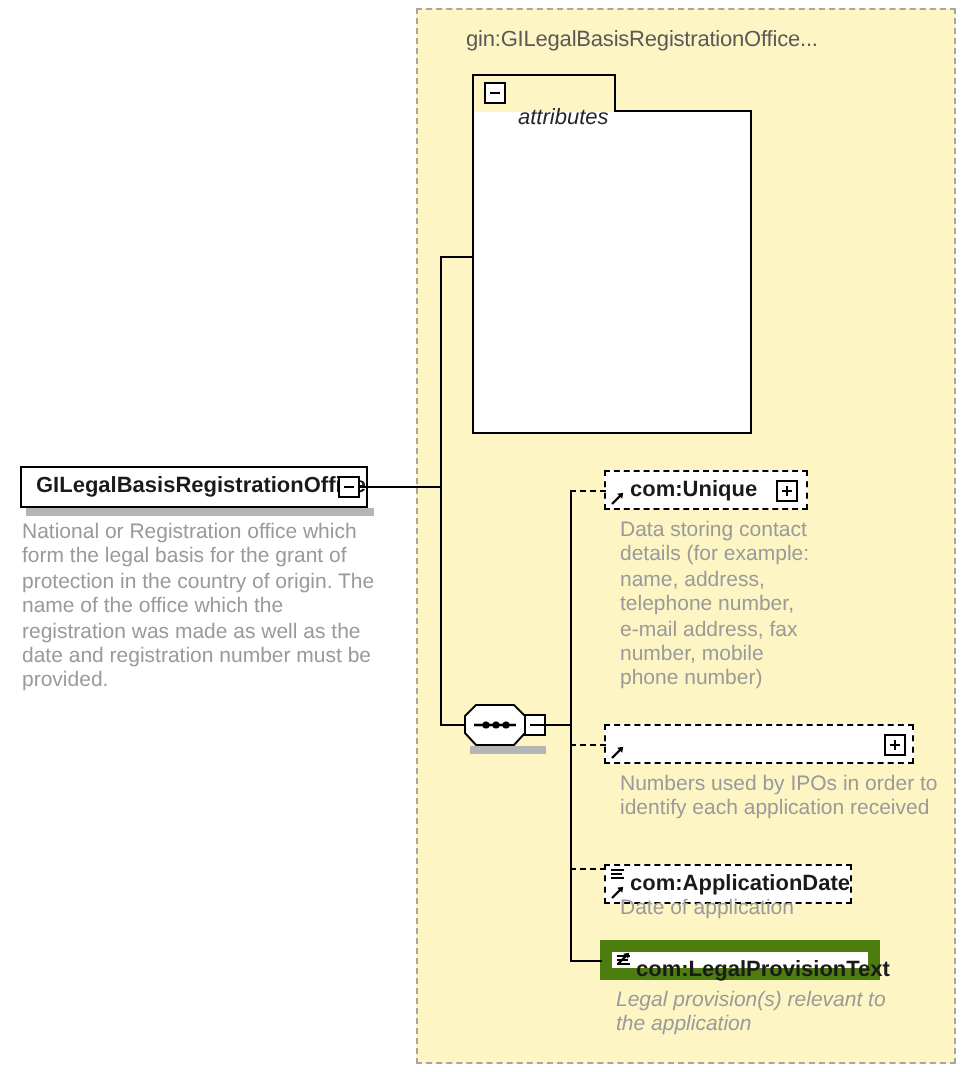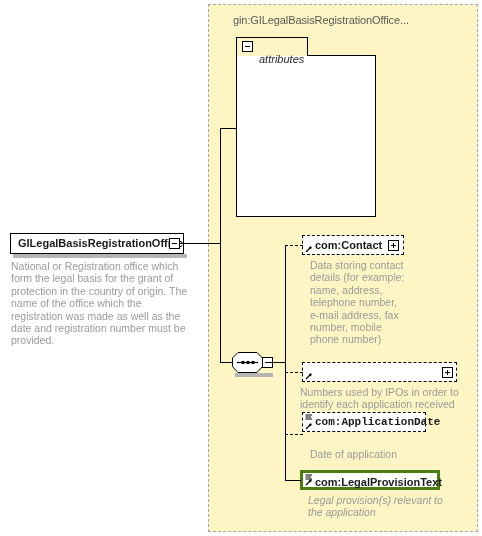--- a/index.html
+++ b/index.html
@@ -108,21 +108,21 @@
   }
 
   
   .node {
     position: absolute;
     box-sizing: border-box;
     background: #ffffff;
     height: 20px;
   }
   .node.optional { border: 1px dashed #000; }
-  .node.required { border: 3px solid #4d7c0f; }
+  .node.required { border: 6px solid #4d7c0f; }
   .node .shadow {
     position: absolute;
     left: 3px;
     top: 100%;
     width: 100%;
     height: 4px;
     background: #b5b5b5;
     z-index: -1;
   }
   .node .rshadow {
@@ -278,37 +278,37 @@
   <div class="pmbox" style="left:30px; top:5px;"></div>
 </div>
 
 <div class="node optional abs" id="node-com-contact" style="left:302px; top:235px; width:102px;">
   <div class="shadow"></div>
   <div class="rshadow"></div>
   <svg class="arrowglyph" viewBox="0 0 8 8">
     <path d="M1,7 L6,2" stroke="#000" stroke-width="1.2" fill="none"></path>
     <path d="M6.6,1.4 L3.6,1.9 L6.1,4.4 Z" fill="#000"></path>
   </svg>
-  <div class="label">com:Contact</div>
+  <div class="label">com:Unique</div>
   <div class="pmbox plus" style="left:85px; top:4px;"></div>
 </div>
 <div class="doc" style="left:310px; top:259px; width:96px;">Data storing contact details (for example: name, address, telephone number, e-mail address, fax number, mobile phone number)</div>
 
 <div class="node optional abs" id="node-com-applicationnumber" style="left:302px; top:362px; width:155px;">
   <div class="shadow"></div>
   <div class="rshadow"></div>
   <svg class="arrowglyph" viewBox="0 0 8 8">
     <path d="M1,7 L6,2" stroke="#000" stroke-width="1.2" fill="none"></path>
     <path d="M6.6,1.4 L3.6,1.9 L6.1,4.4 Z" fill="#000"></path>
   </svg>
   <div class="pmbox plus" style="left:139px; top:4px;"></div>
 </div>
-<div class="doc" style="left:300px; top:386px; width:160px;">Numbers used by IPOs in order to identify each application received</div>
-
-<div class="node optional abs" id="node-com-applicationdate" style="left:302px; top:412px; width:124px;font-family:Liberation Mono, monospace;">
+<div class="doc" style="left:310px; top:386px; width:160px;">Numbers used by IPOs in order to identify each application received</div>
+
+<div class="node optional abs" id="node-com-applicationdate" style="left:302px; top:432px; width:124px;">
   <div class="shadow"></div>
   <div class="rshadow"></div>
   <svg class="linesglyph" viewBox="0 0 8 7">
     <line x1="0.5" y1="1" x2="7" y2="1" stroke="#000" stroke-width="1"></line>
     <line x1="0.5" y1="3" x2="6" y2="3" stroke="#000" stroke-width="1"></line>
     <line x1="0.5" y1="5" x2="7" y2="5" stroke="#000" stroke-width="1"></line>
   </svg>
   <svg class="arrowglyph" viewBox="0 0 8 8">
     <path d="M1,7 L6,2" stroke="#000" stroke-width="1.2" fill="none"></path>
     <path d="M6.6,1.4 L3.6,1.9 L6.1,4.4 Z" fill="#000"></path>

